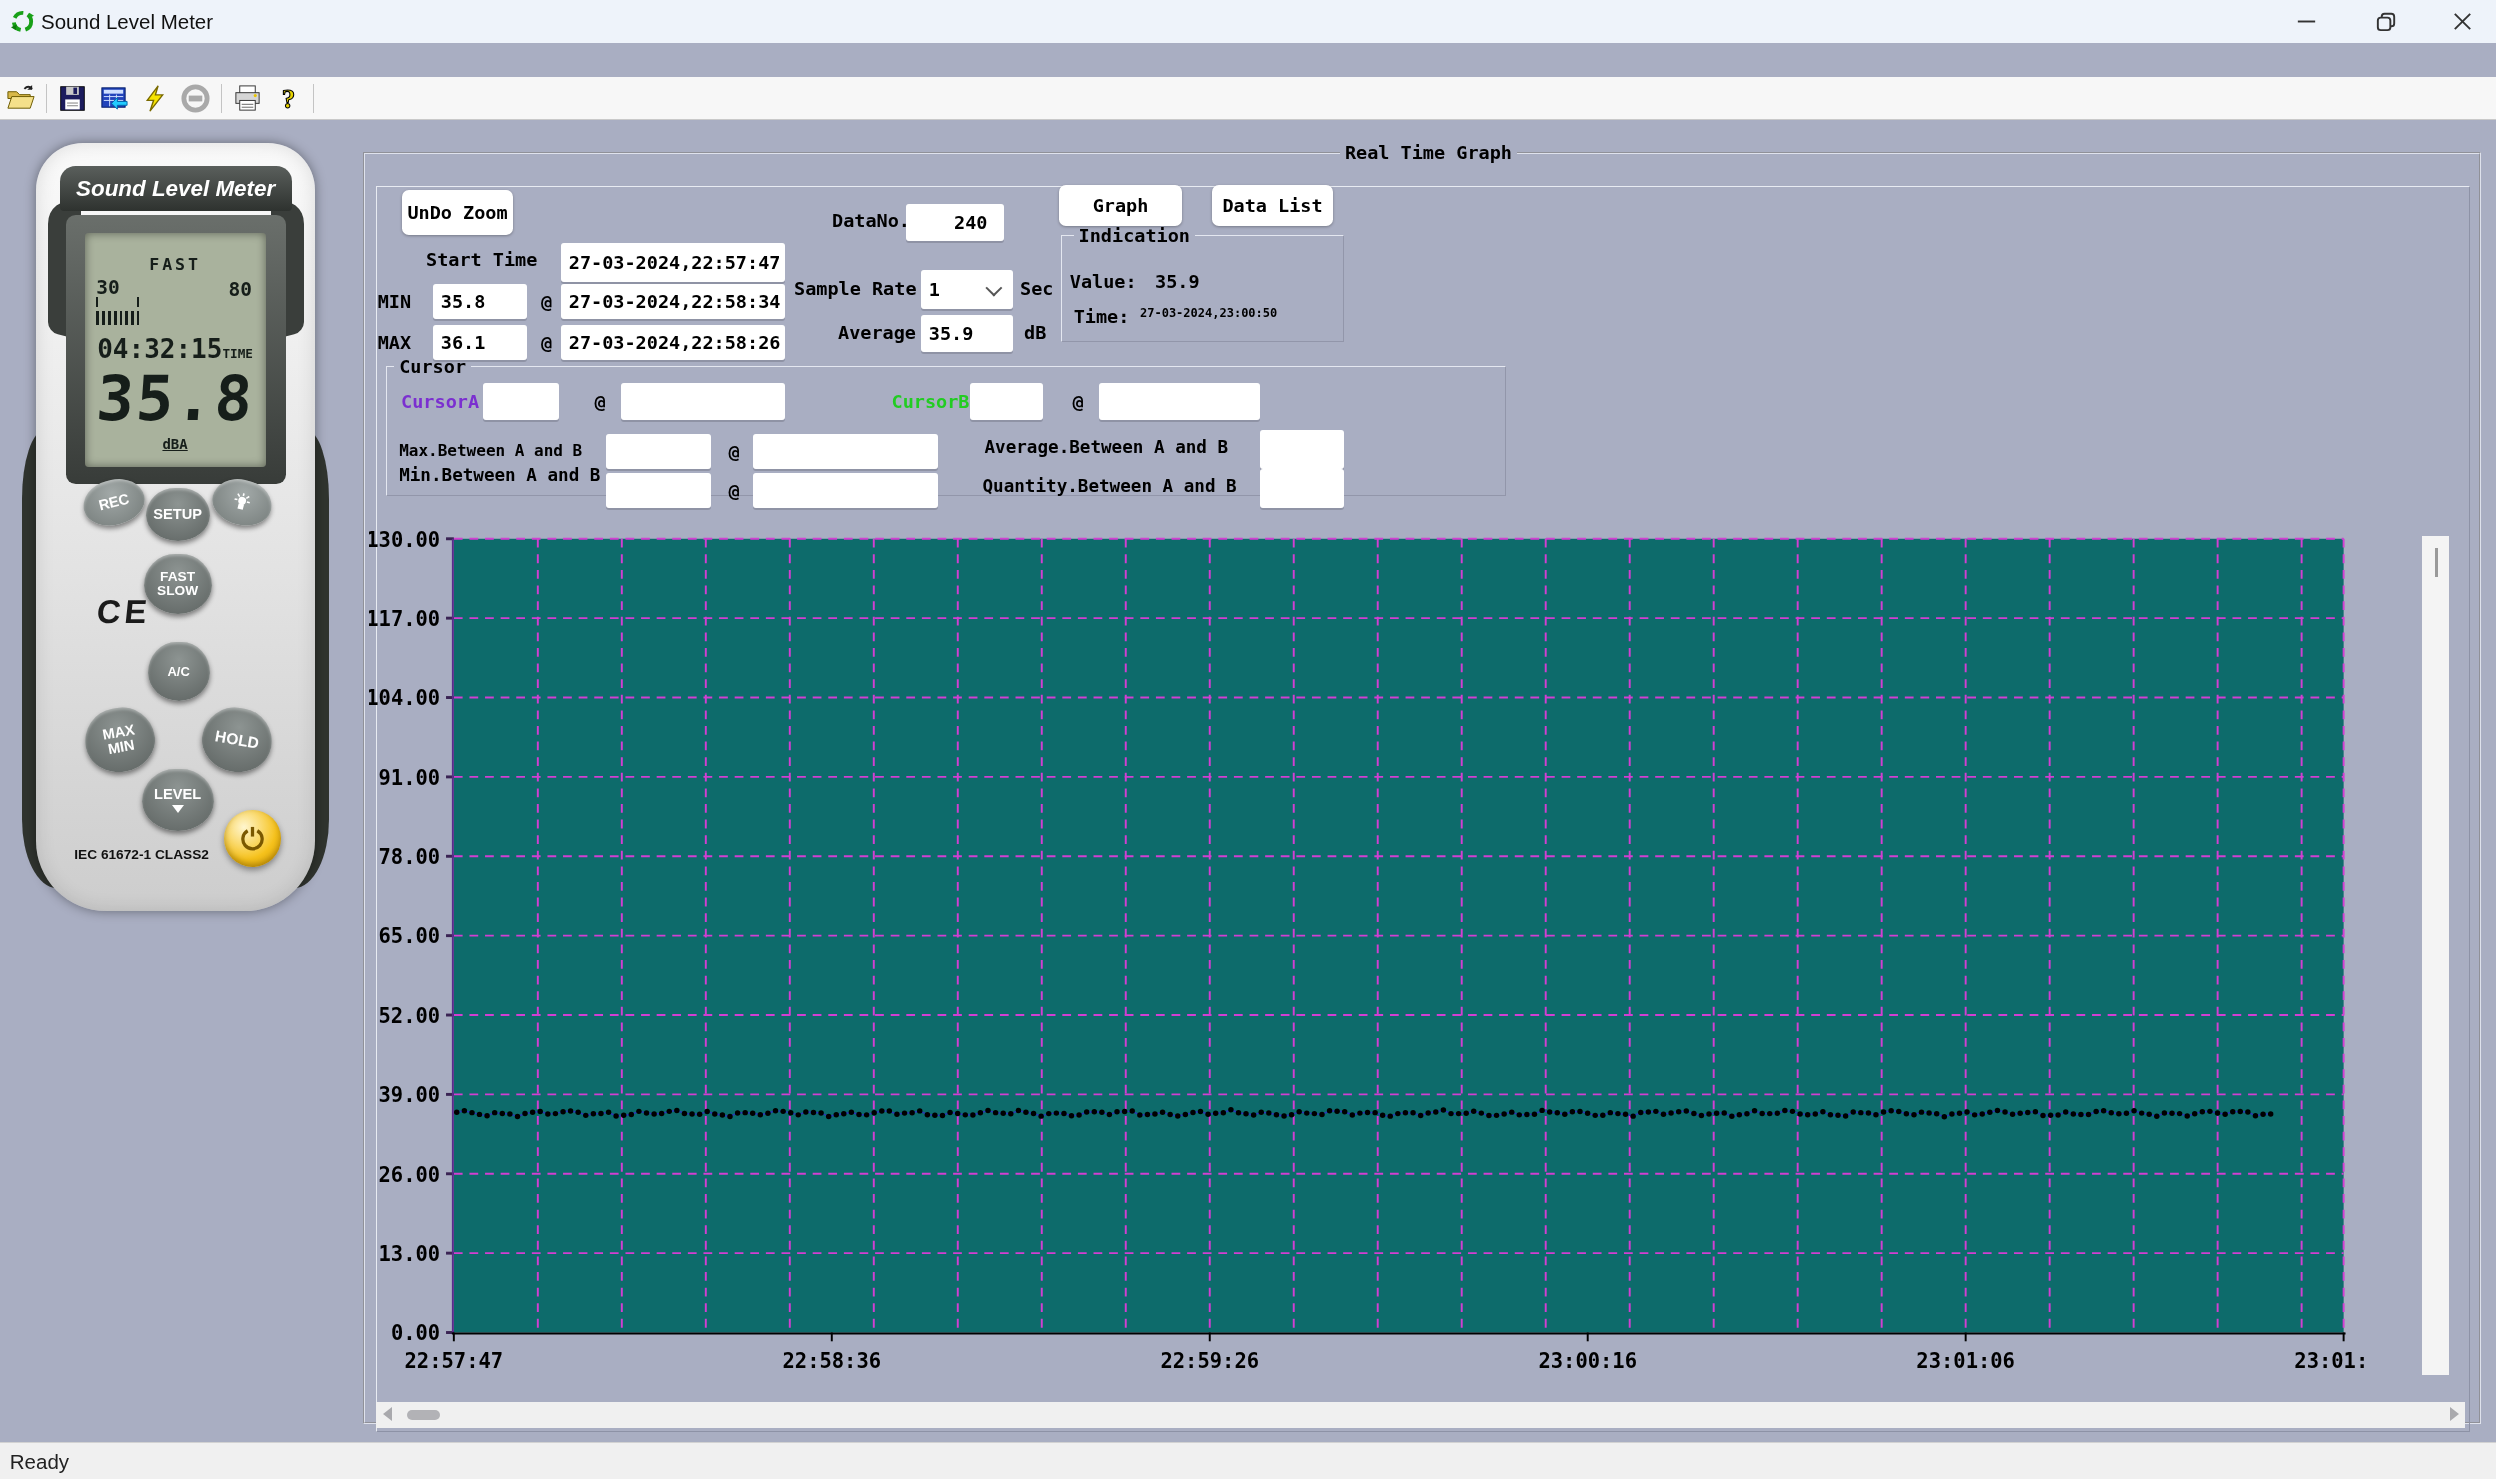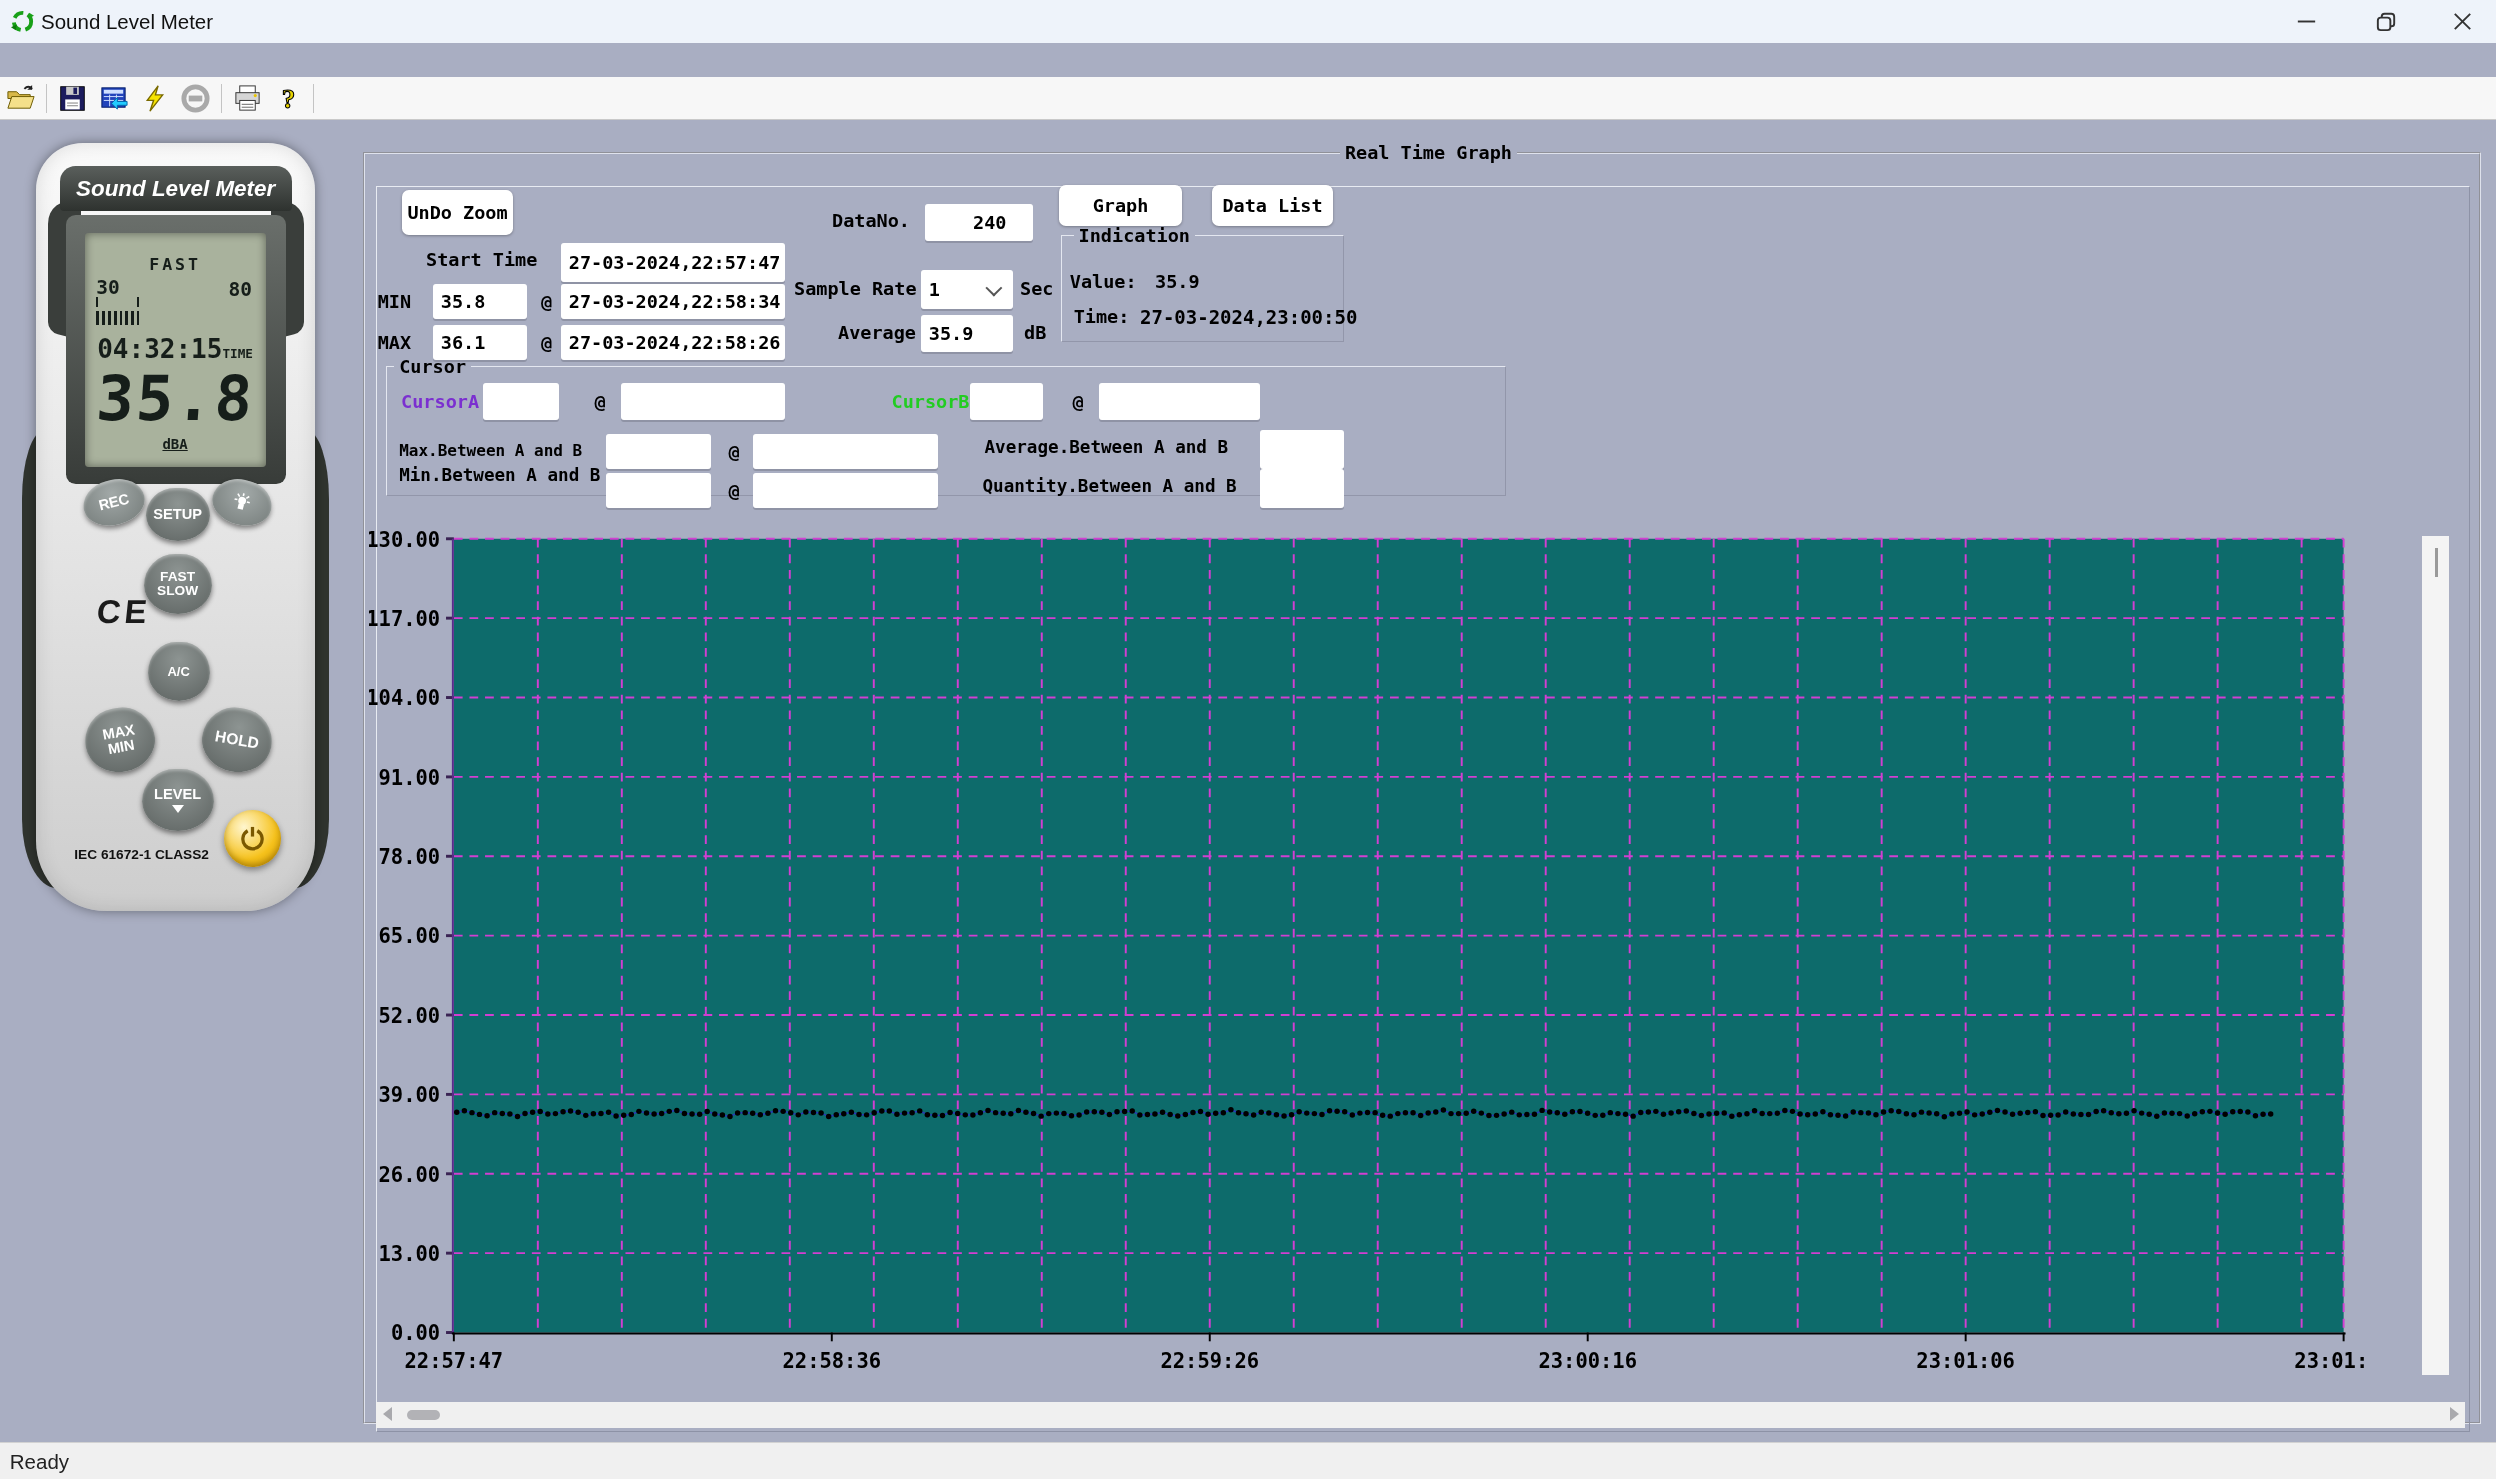--- a/index.html
+++ b/index.html
@@ -250,21 +250,21 @@
       </svg>
     </div>
   </div>
 
   <fieldset id="rtg-panel">
     <legend>Real Time Graph</legend>
     <div id="panel-inner"></div>
 
     <div class="btn" style="left:37px;top:27px;width:111px;height:45px;">UnDo Zoom</div>
     <span class="lbl" style="left:467px;top:47px;">DataNo.</span>
-    <div class="box" style="left:560px;top:41px;width:108px;height:37px;padding-left:48px;">240</div>
+    <div class="box" style="left:541px;top:41px;width:98px;height:37px;padding-left:48px;">240</div>
     <div class="btn" style="left:694px;top:22.4px;width:123px;height:41px;">Graph</div>
     <div class="btn" style="left:847px;top:22.4px;width:121px;height:41px;">Data List</div>
 
     <span class="lbl" style="left:61px;top:86px;width:107px;text-align:right;">Start Time</span>
     <div class="box" style="left:196px;top:80px;width:224px;height:39px;">27-03-2024,22:57:47</div>
 
     <span class="lbl" style="left:12.7px;top:128px;">MIN</span>
     <div class="box" style="left:68px;top:121px;width:94px;height:35px;">35.8</div>
     <span class="lbl" style="left:176px;top:128px;">@</span>
     <div class="box" style="left:196px;top:121px;width:224px;height:35px;">27-03-2024,22:58:34</div>
@@ -283,21 +283,21 @@
 
     <span class="lbl" style="left:473px;top:159px;">Average</span>
     <div class="box" style="left:556px;top:152px;width:92px;height:37px;">35.9</div>
     <span class="lbl" style="left:659px;top:159px;">dB</span>
 
     <fieldset id="ind-box">
       <legend style="margin-left:11.7px;">Indication</legend>
       <span class="lbl" style="left:7.8px;top:25px;">Value:</span>
       <span class="lbl" style="left:93px;top:25px;">35.9</span>
       <span class="lbl" style="left:11.7px;top:60px;">Time:</span>
-      <span class="lbl" style="left:78px;top:60px;font-size:19px;">27-03-2024,23:00:50</span>
+      <span class="lbl" style="left:78px;top:60px;font-size:12px;">27-03-2024,23:00:50</span>
     </fieldset>
 
     <fieldset id="cursor-box">
       <legend style="margin-left:7.8px;">Cursor</legend>
       <span class="lbl" style="left:14.6px;top:13.7px;color:#7b2fd0;">CursorA</span>
       <div class="box" style="left:96px;top:5.9px;width:76px;height:37px;"></div>
       <span class="lbl" style="left:208px;top:13.7px;">@</span>
       <div class="box" style="left:234px;top:5.9px;width:164px;height:37px;"></div>
       <span class="lbl" style="left:505px;top:13.7px;color:#22cc22;">CursorB</span>
       <div class="box" style="left:583px;top:5.9px;width:73px;height:37px;"></div>

